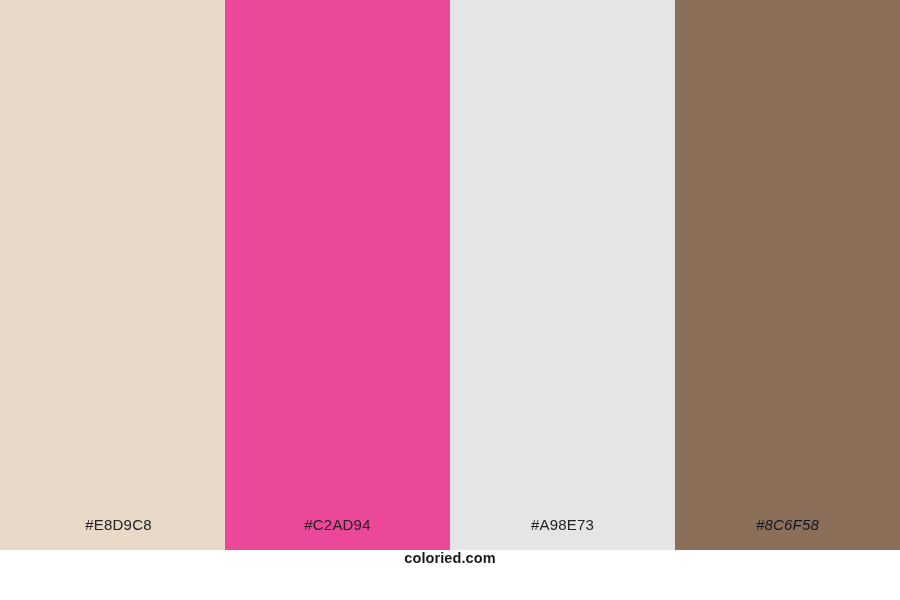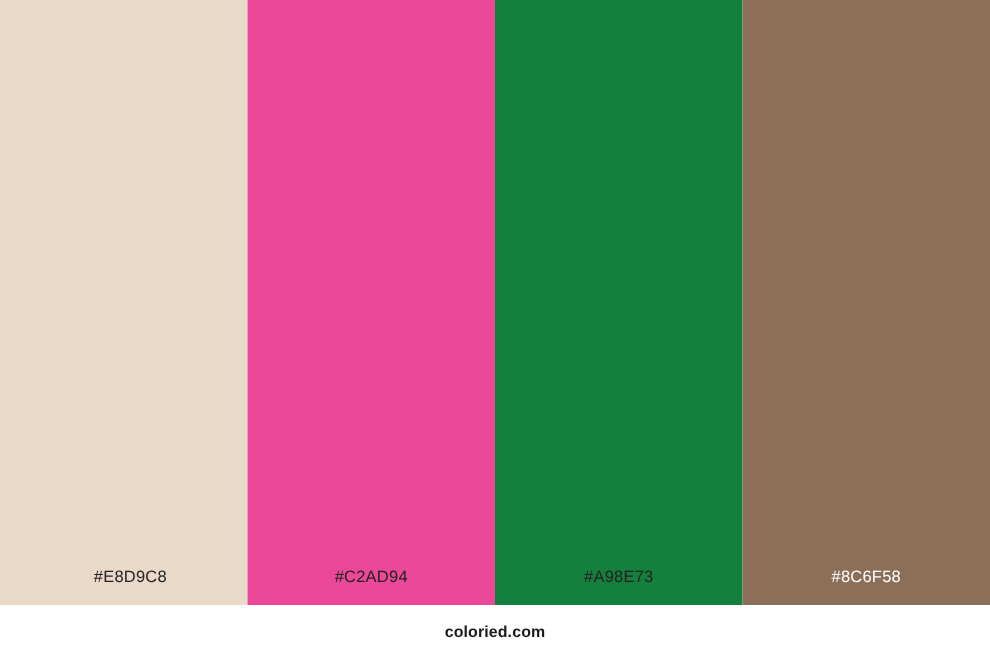--- a/index.html
+++ b/index.html
@@ -46,21 +46,21 @@
     line-height: 1;
     margin-bottom: 18px;
     font-family: "Liberation Sans", sans-serif;
     user-select: text;
   }
   #footer-bar {
     width: 900px;
     height: 50px;
     background: #ffffff;
     display: flex;
-    align-items: center;
+    align-items: flex-start;
     justify-content: center;
   }
   #footer-credit {
     font-size: 14.5px;
     font-weight: 700;
     color: #1b1b1b;
     letter-spacing: 0.1px;
     font-family: "Liberation Sans", sans-serif;
   }
 </style>
@@ -73,26 +73,26 @@
 
     <div class="swatch" style="background: rgb(232, 217, 200);">
       <span class="swatch-label" style="color: rgb(34, 34, 34); padding-left: 12px;">#E8D9C8</span>
     </div>
 
 
     <div class="swatch" style="background: #ec4899;">
       <span class="swatch-label" style="color: rgb(34, 34, 34);">#C2AD94</span>
     </div>
 
-    <div class="swatch" style="background: #15803d;">
+    <div class="swatch" style="background: #e5e5e5;">
       <span class="swatch-label" style="color: rgb(34, 34, 34);">#A98E73</span>
     </div>
 
     <div class="swatch" style="background: rgb(140, 111, 88);">
-      <span class="swatch-label" style="color: #ffffff;">#8C6F58</span>
+      <span class="swatch-label" style="color: #0f172a; font-style: italic;">#8C6F58</span>
     </div>
 
   </div>
 
   <div id="footer-bar">
     <span id="footer-credit" style="color: rgb(27, 27, 27);">coloried.com</span>
   </div>
 
 </div>
 

